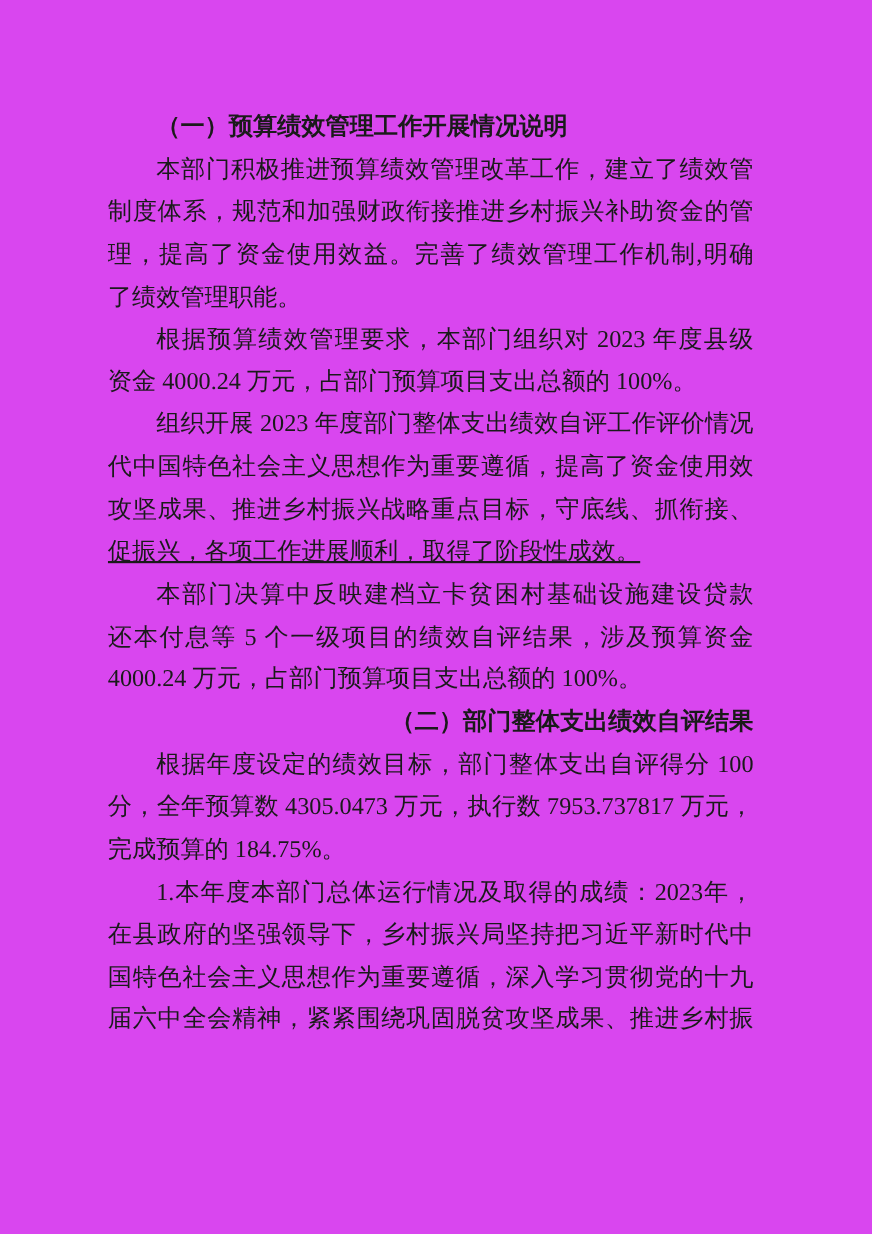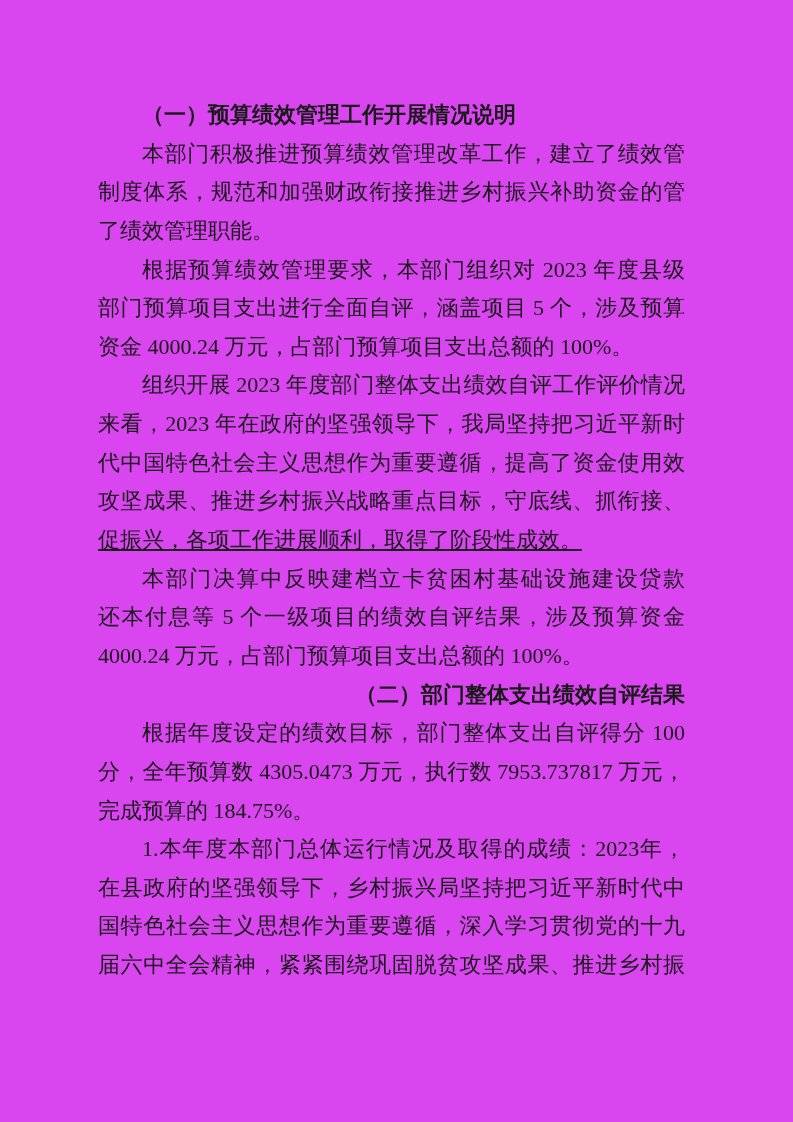--- a/index.html
+++ b/index.html
@@ -50,26 +50,25 @@
   }
 </style>
 </head>
 <body>
 
 <div class="page">
   <div class="content">
       <div class="line heading first" style="color: rgb(26, 26, 26);">（一）预算绩效管理工作开展情况说明</div>
       <div class="line first fill" style="color: rgb(26, 26, 26);">本部门积极推进预算绩效管理改革工作，建立了绩效管</div>
       <div class="line fill" style="color: rgb(26, 26, 26);">制度体系，规范和加强财政衔接推进乡村振兴补助资金的管</div>
+      <div class="line fill" style="color: rgb(26, 26, 26);">理，提高了资金使用效益。完善了绩效管理工作机制,明确</div>
       <div class="line" style="color: rgb(26, 26, 26);">了绩效管理职能。</div>
       <div class="line first fill" style="color: rgb(26, 26, 26);">根据预算绩效管理要求，本部门组织对 2023 年度县级</div>
-      <div class="line fill" style="color: rgb(26, 26, 26);">部门预算项目支出进行全面自评，涵盖项目 5 个，涉及预算</div>
       <div class="line" style="color: rgb(26, 26, 26);">资金 4000.24 万元，占部门预算项目支出总额的 100%。</div>
       <div class="line first fill" style="color: rgb(26, 26, 26);">组织开展 2023 年度部门整体支出绩效自评工作评价情况</div>
-      <div class="line fill" style="color: rgb(26, 26, 26);">来看，2023 年在政府的坚强领导下，我局坚持把习近平新时</div>
       <div class="line fill" style="color: rgb(26, 26, 26);">代中国特色社会主义思想作为重要遵循，提高了资金使用效益</div>
       <div class="line fill" style="color: rgb(26, 26, 26);">攻坚成果、推进乡村振兴战略重点目标，守底线、抓衔接、</div>
       <div class="line" style="color: rgb(26, 26, 26); text-decoration: underline;">促振兴，各项工作进展顺利，取得了阶段性成效。</div>
       <div class="line first fill" style="color: rgb(26, 26, 26);">本部门决算中反映建档立卡贫困村基础设施建设贷款</div>
       <div class="line fill" style="color: rgb(26, 26, 26);">还本付息等 5 个一级项目的绩效自评结果，涉及预算资金</div>
       <div class="line" style="color: rgb(26, 26, 26);">4000.24 万元，占部门预算项目支出总额的 100%。</div>
       <div class="line heading first" style="color: rgb(26, 26, 26); text-align: right;">（二）部门整体支出绩效自评结果</div>
       <div class="line first fill" style="color: rgb(26, 26, 26);">根据年度设定的绩效目标，部门整体支出自评得分 100</div>
       <div class="line fill" style="color: rgb(26, 26, 26);">分，全年预算数 4305.0473 万元，执行数 7953.737817 万元，</div>
       <div class="line" style="color: rgb(26, 26, 26);">完成预算的 184.75%。</div>

